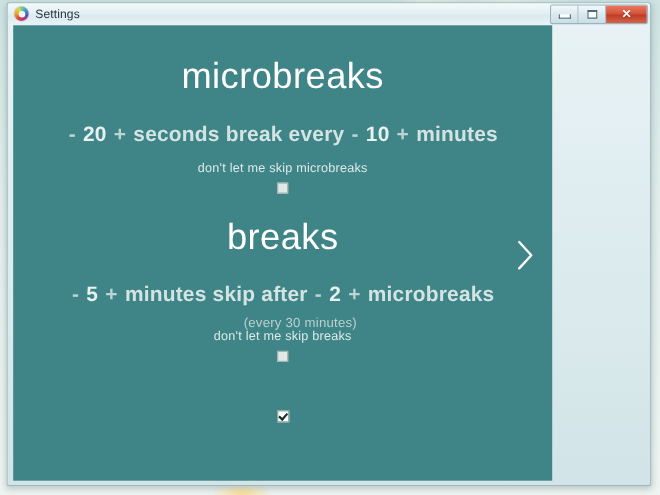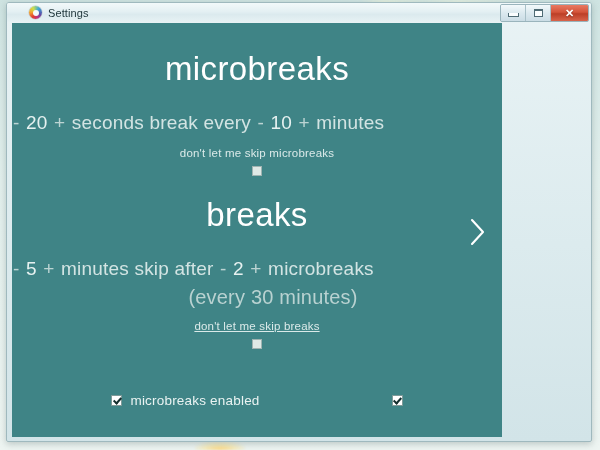--- a/index.html
+++ b/index.html
@@ -55,21 +55,21 @@
     overflow: hidden;
   }
 
   #titlebar {
     position: relative;
     height: 19px;
     background: linear-gradient(180deg,
         #f2f9fa 0%, #e4f0f3 45%, #dbeaee 60%, #e7f2f4 100%);
     display: flex;
     align-items: center;
-    padding-left: 22px;
+    padding-left: 6px;
     box-sizing: border-box;
   }
 
   
   .app-icon {
     width: 13px; height: 13px;
     border-radius: 50%;
     flex: 0 0 auto;
     background:
       conic-gradient(from 210deg,
@@ -164,38 +164,39 @@
     font-weight: 300;
     font-size: 33px;
     letter-spacing: .4px;
     font-family: "Liberation Sans", sans-serif;
   }
   #microbreaks-title { margin-top: 27px; }
   #breaks-title { margin-top: 0px; }
 
   
   .config-line {
+    text-align: center;
     font-size: 19px;
-    font-weight: 400;
+    font-weight: 700;
     color: #d3e4e3;
     letter-spacing: .2px;
     white-space: nowrap;
     font-family: "Liberation Sans", sans-serif;
   }
   .stepper-btn {
     color: #bcd4d3;
     padding: 0 1px;
     cursor: default;
   }
   .stepper-val {
     color: #e6f1f0;
   }
   .sub-note {
     text-align: center;
-    font-size: 20px;
+    font-size: 12px;
     font-weight: 300;
     color: #b9d2d1;
     letter-spacing: .2px;
     font-family: "Liberation Sans", sans-serif;
     padding-left: 32px;
   }
 
   
   .skip-row {
     display: flex;
@@ -332,30 +333,26 @@
       <span class="stepper-btn">+</span>
       <span>minutes skip after</span>
       <span class="stepper-btn">-</span>
       <span class="stepper-val">2</span>
       <span class="stepper-btn">+</span>
       <span>microbreaks</span>
     </div>
 
     <div class="sub-note" style="margin-top:6px;">(every 30 minutes)</div>
 
-    <div class="skip-row" style="margin-top:11px;text-decoration:underline;">
+    <div class="skip-row" style="margin-top:0;">
       <span>don't let me skip breaks</span>
       <span class="cb"></span>
     </div>
 
     <div id="enabled-row">
-      <div class="enabled-item">
-        <span class="cb checked"></span>
-        <span>microbreaks enabled</span>
-      </div>
       <div class="enabled-item">
         <span class="cb checked"></span>
       </div>
     </div>
 
 
     <div id="next-chevron">
       <svg width="26" height="34" viewBox="0 0 26 34" fill="none" xmlns="http://www.w3.org/2000/svg">
         <path d="M8 5 L19 17 L8 29" stroke="#ffffff" stroke-width="2.1" stroke-linecap="round" stroke-linejoin="round" fill="none"></path>
       </svg>

